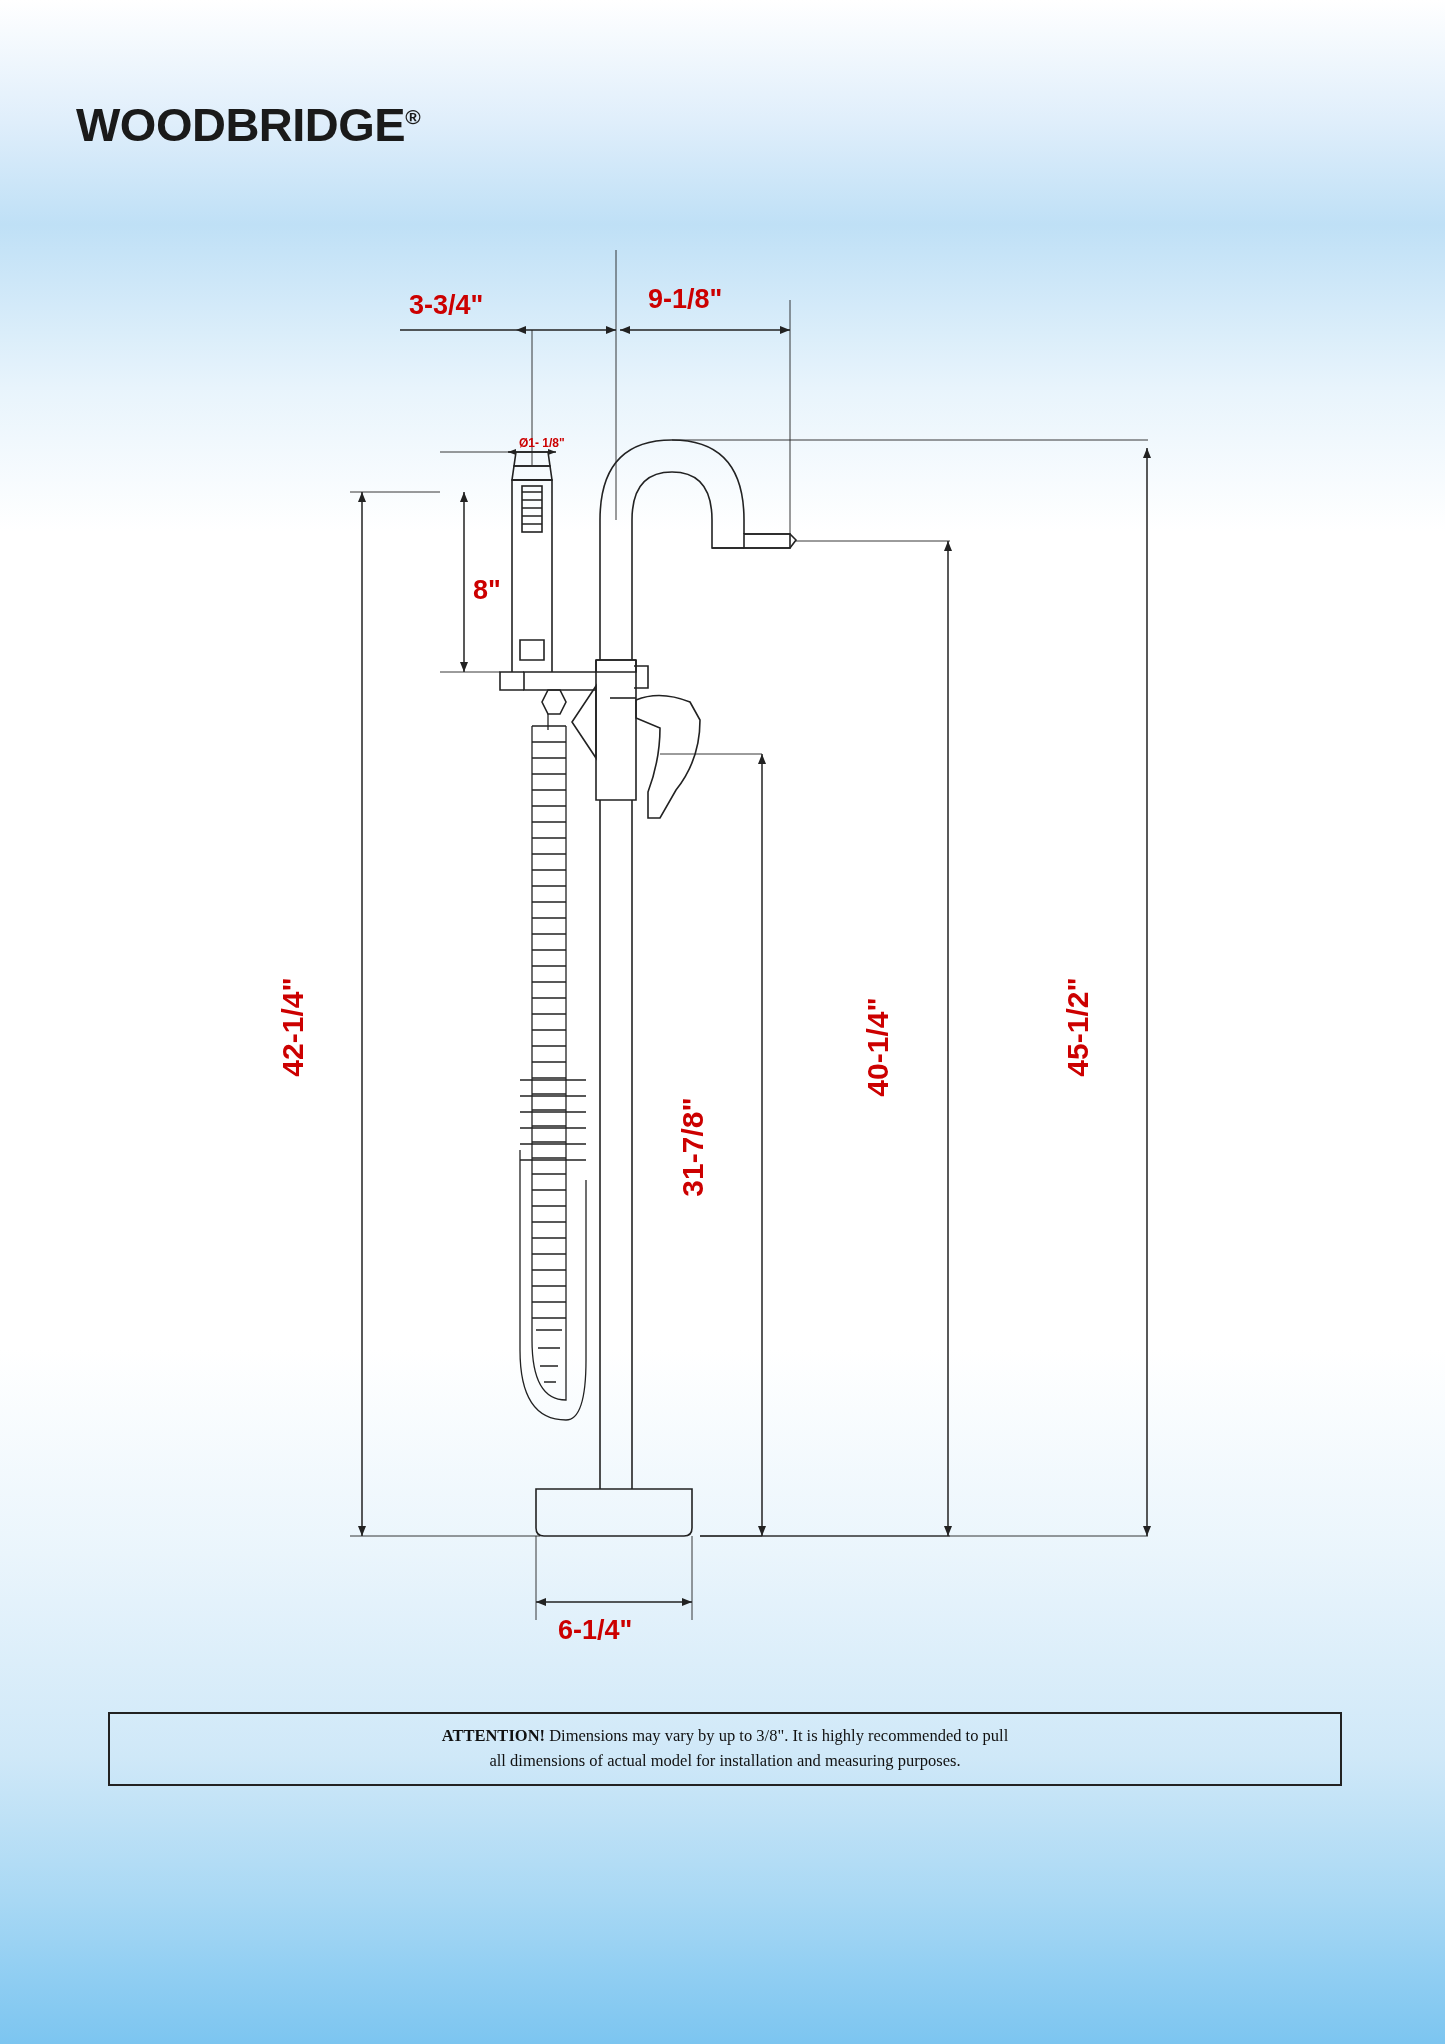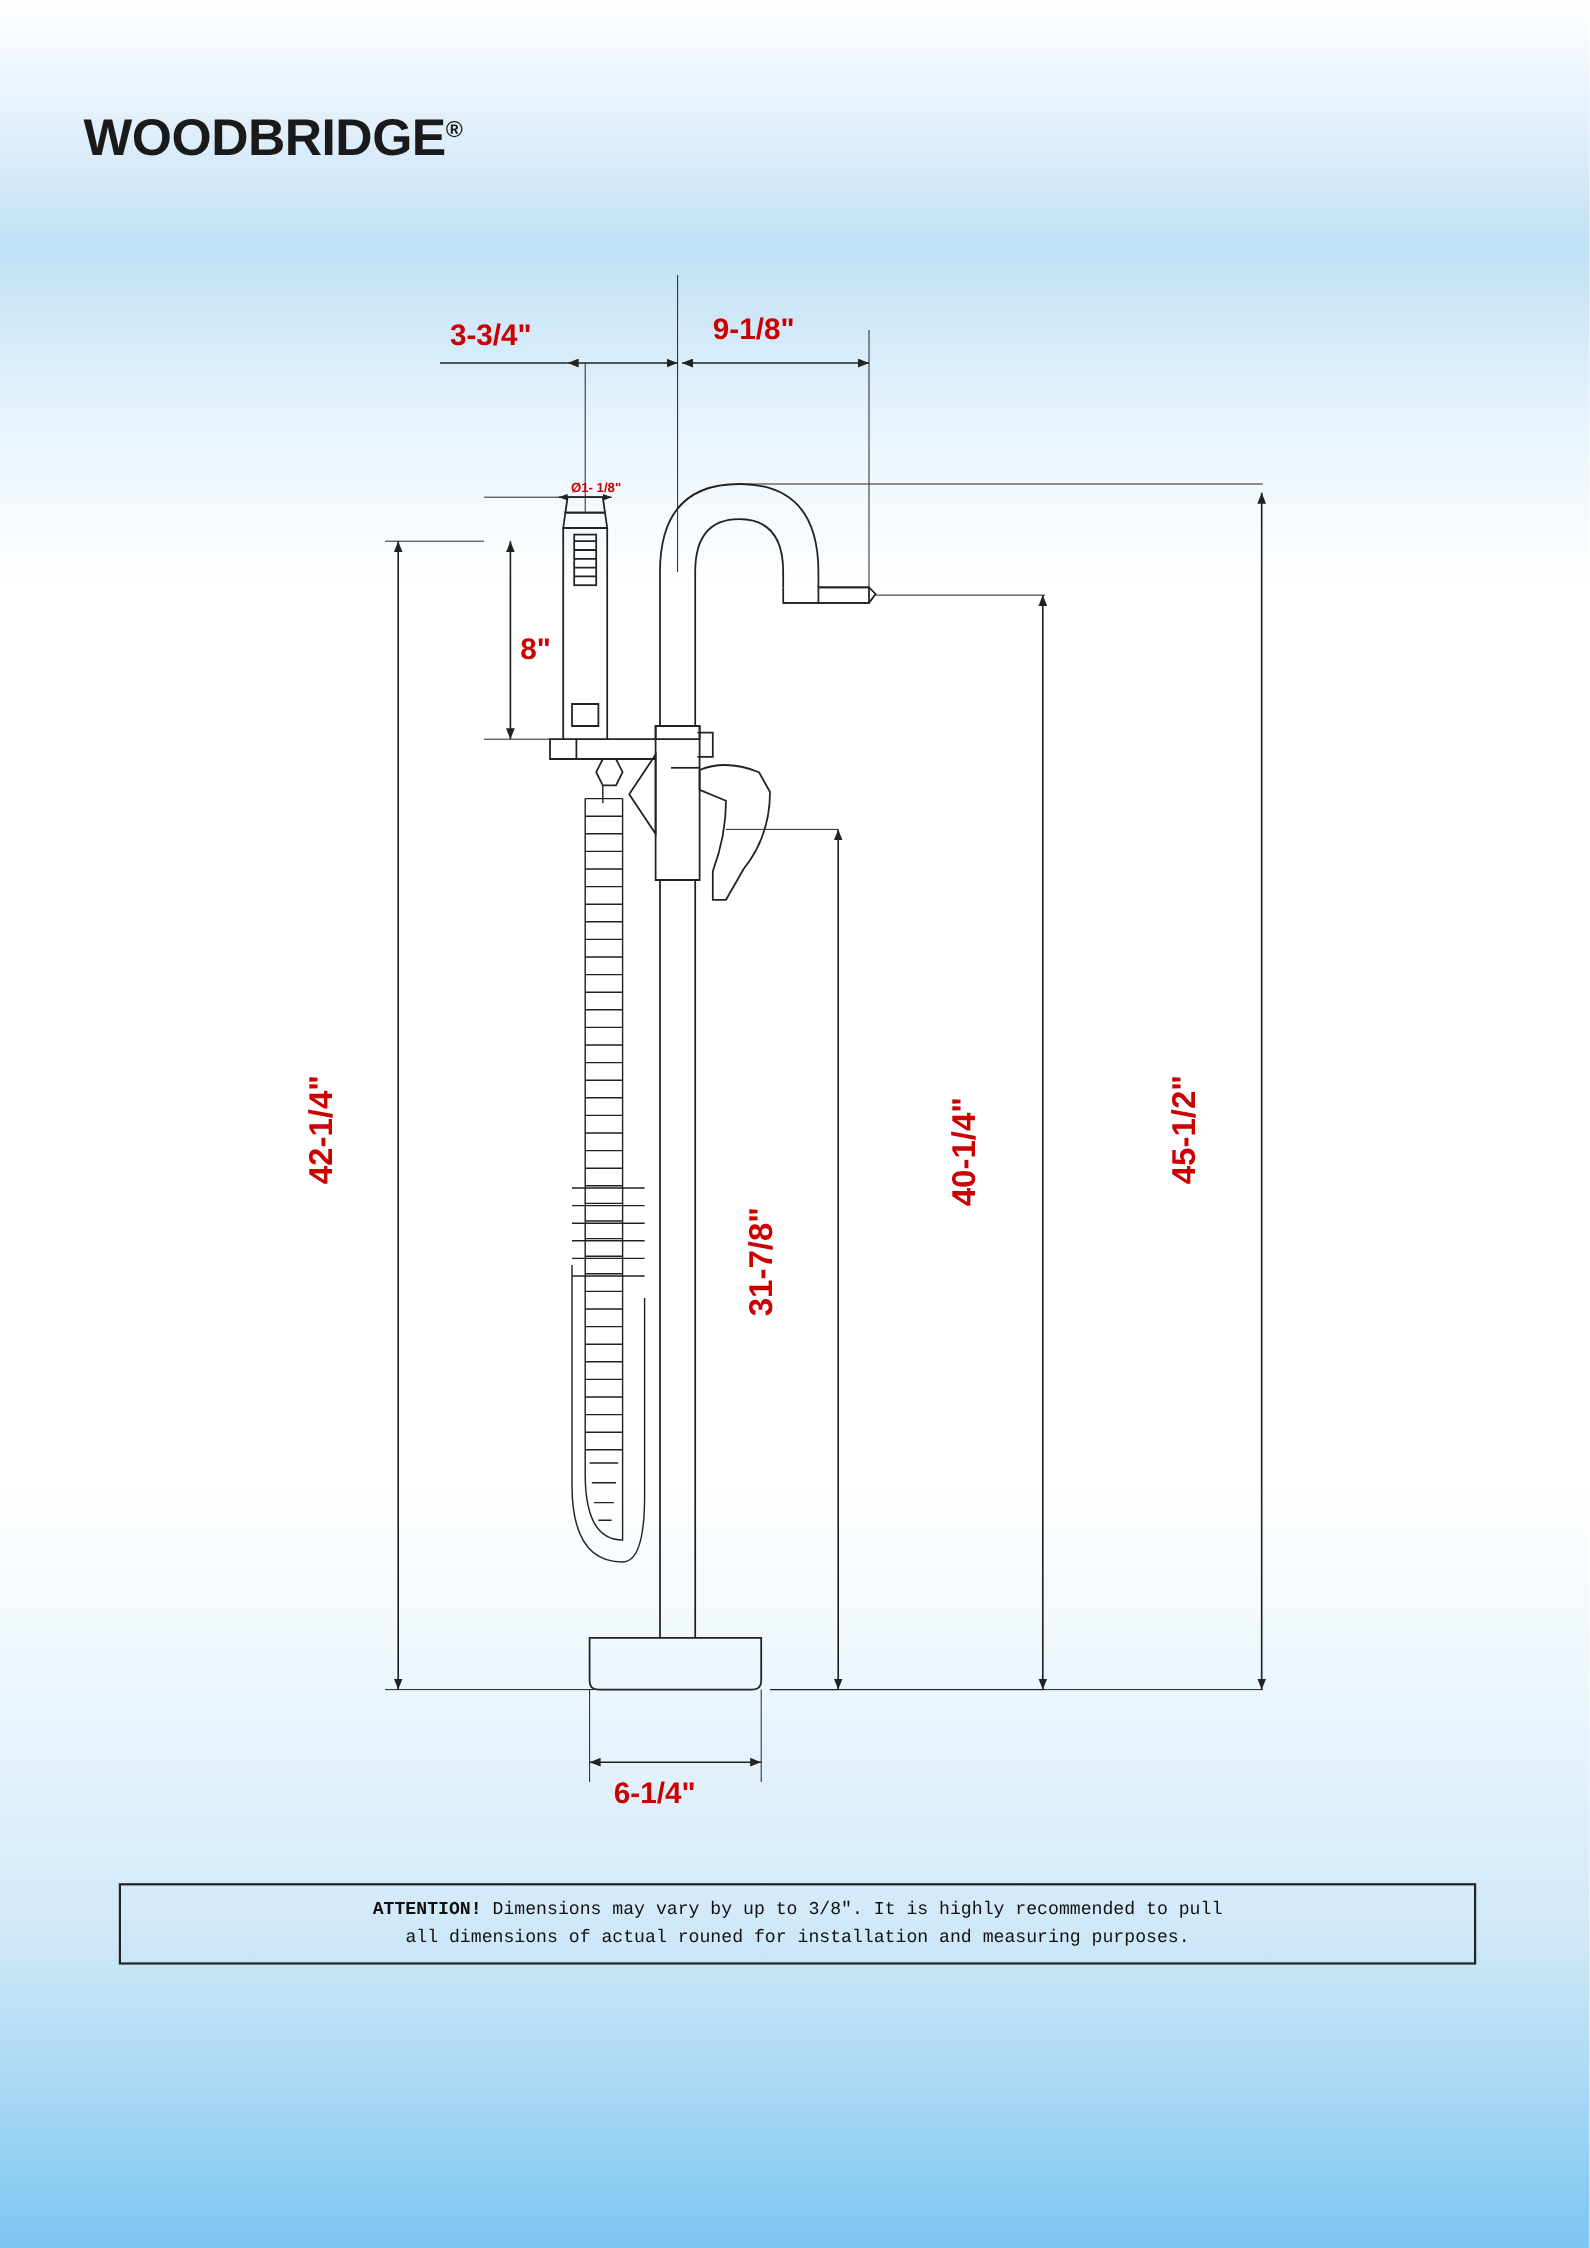--- a/index.html
+++ b/index.html
@@ -41,21 +41,21 @@
   .dim.h{font-size:27px;}
   .dim.v{font-size:30px;transform-origin:50% 50%;}
   .dim.tiny{font-size:12px;color:#cc0000;font-weight:bold;}
 
   
   .notebox{
     position:absolute;border:2px solid #222;background:transparent;
     display:flex;align-items:center;justify-content:center;text-align:center;
   }
   .notebox p{margin:0;font-size:16.5px;color:#111;line-height:1.5;
-    font-family:Liberation Mono, monospace;}
+    font-family:Liberation Serif, serif;}
   .notebox b{font-weight:bold;}
 
   
   #footer{
     position:absolute;left:0;bottom:0;width:1445px;height:110px;
     background:#2196d6;display:flex;align-items:center;justify-content:center;
   }
   #footer span{
     color:#1a2f8f;font-size:41px;font-weight:bold;letter-spacing:0.3px;
   }
@@ -217,19 +217,19 @@
   <div class="dim v" style="left:828px;top:1030px;transform:rotate(-90deg);">40-1/4"</div>
 
   <div class="dim v" style="left:1028px;top:1010px;transform:rotate(-90deg);">45-1/2"</div>
 
   <div class="dim h" style="left:558px;top:1615px;">6-1/4"</div>
 
   <div class="notebox" style="left:108px;top:1712px;width:1230px;height:70px;">
     <p>
       <b>ATTENTION!</b>
       <span>Dimensions may vary by up to 3/8". It is highly recommended to pull</span><br>
-      <span>all dimensions of actual rouned for installation and measuring purposes.</span>
+      <span>all dimensions of actual model for installation and measuring purposes.</span>
     </p>
   </div>
 
 
 
 </div>
 
 </body></html>

